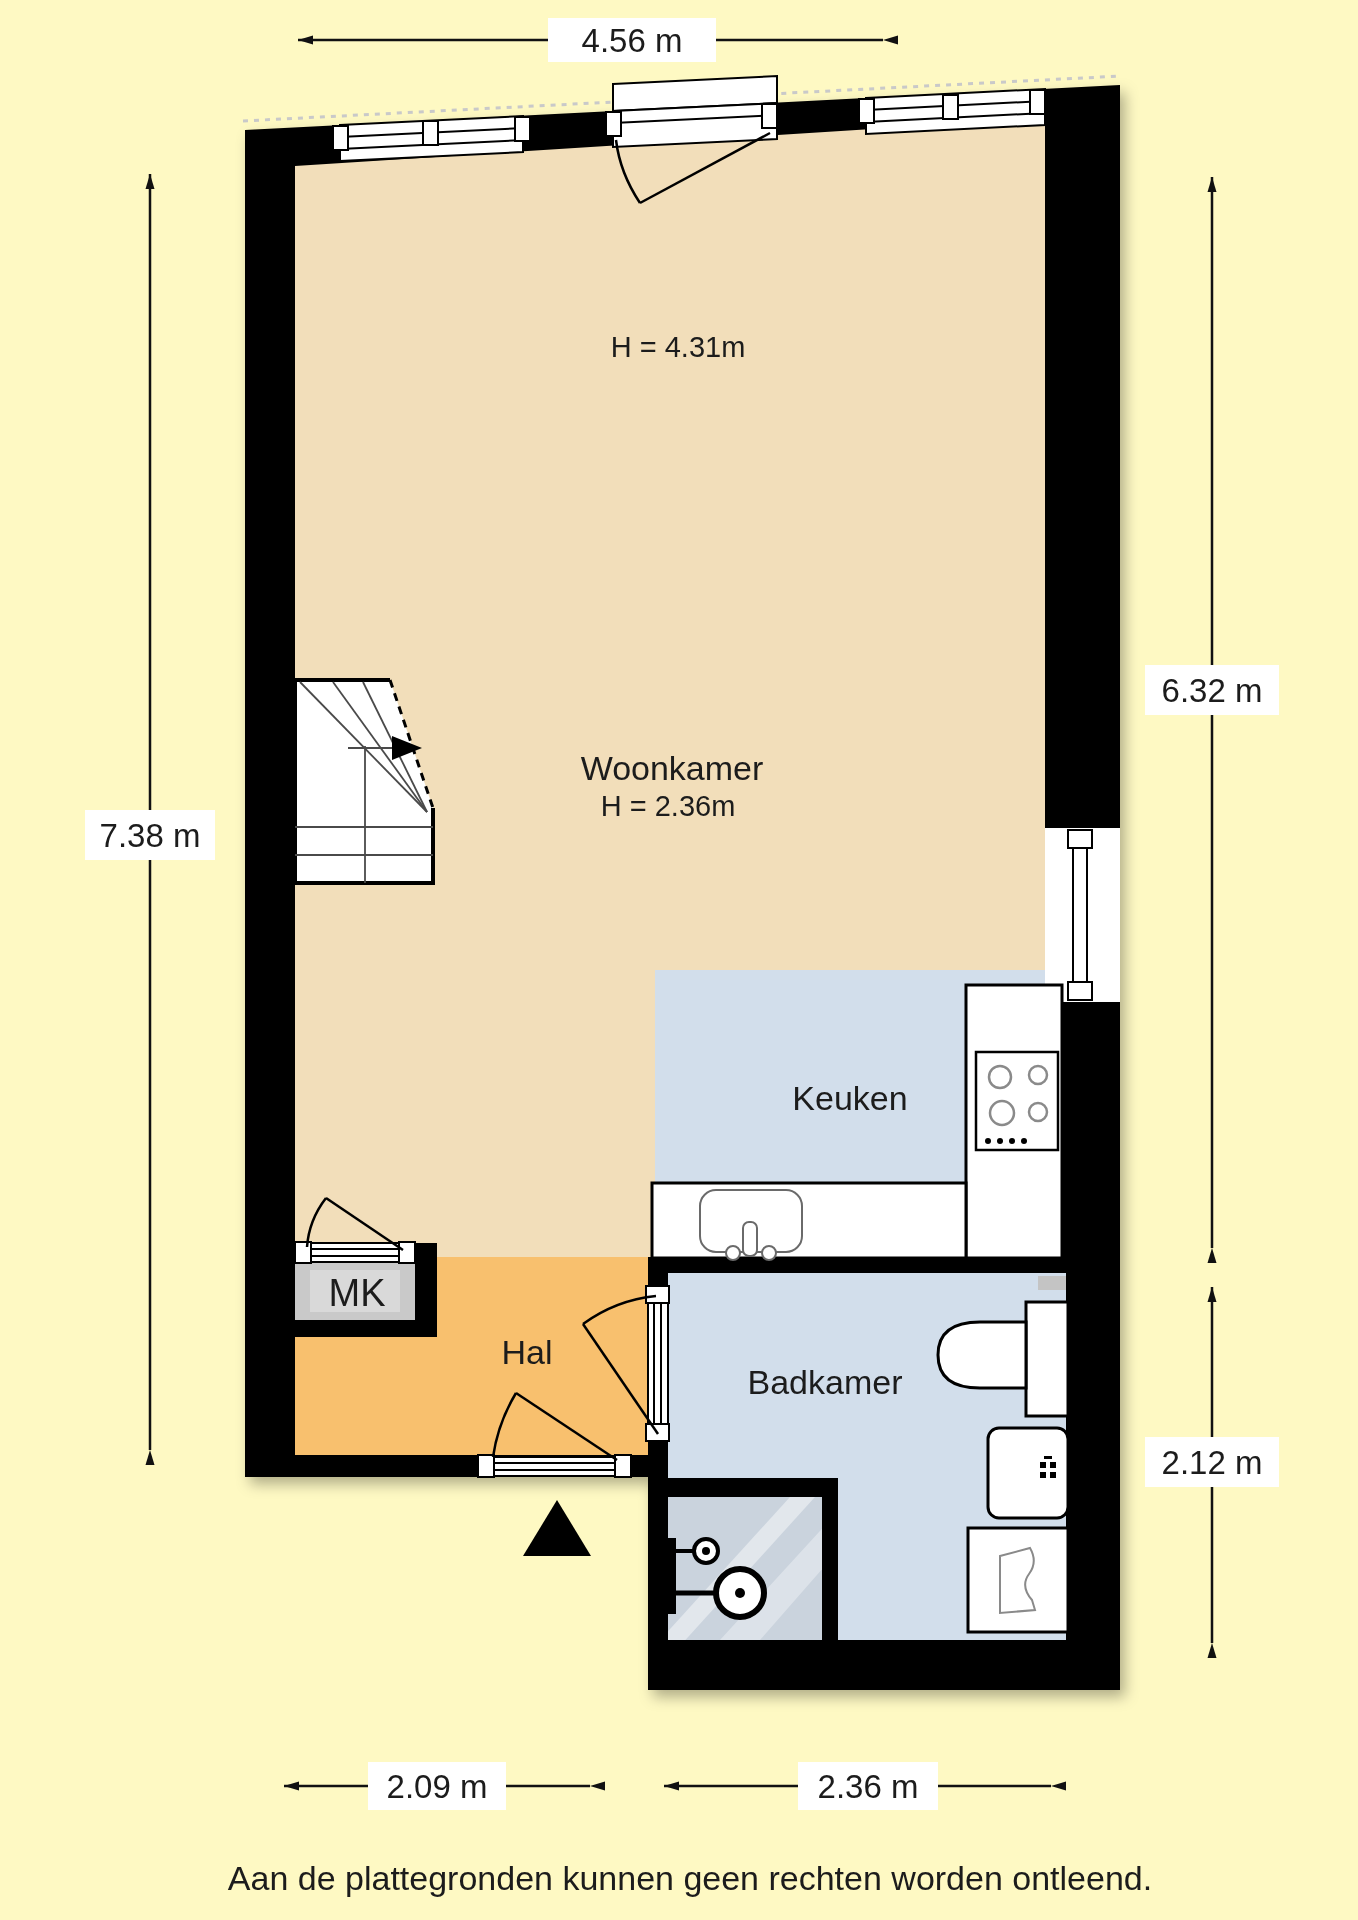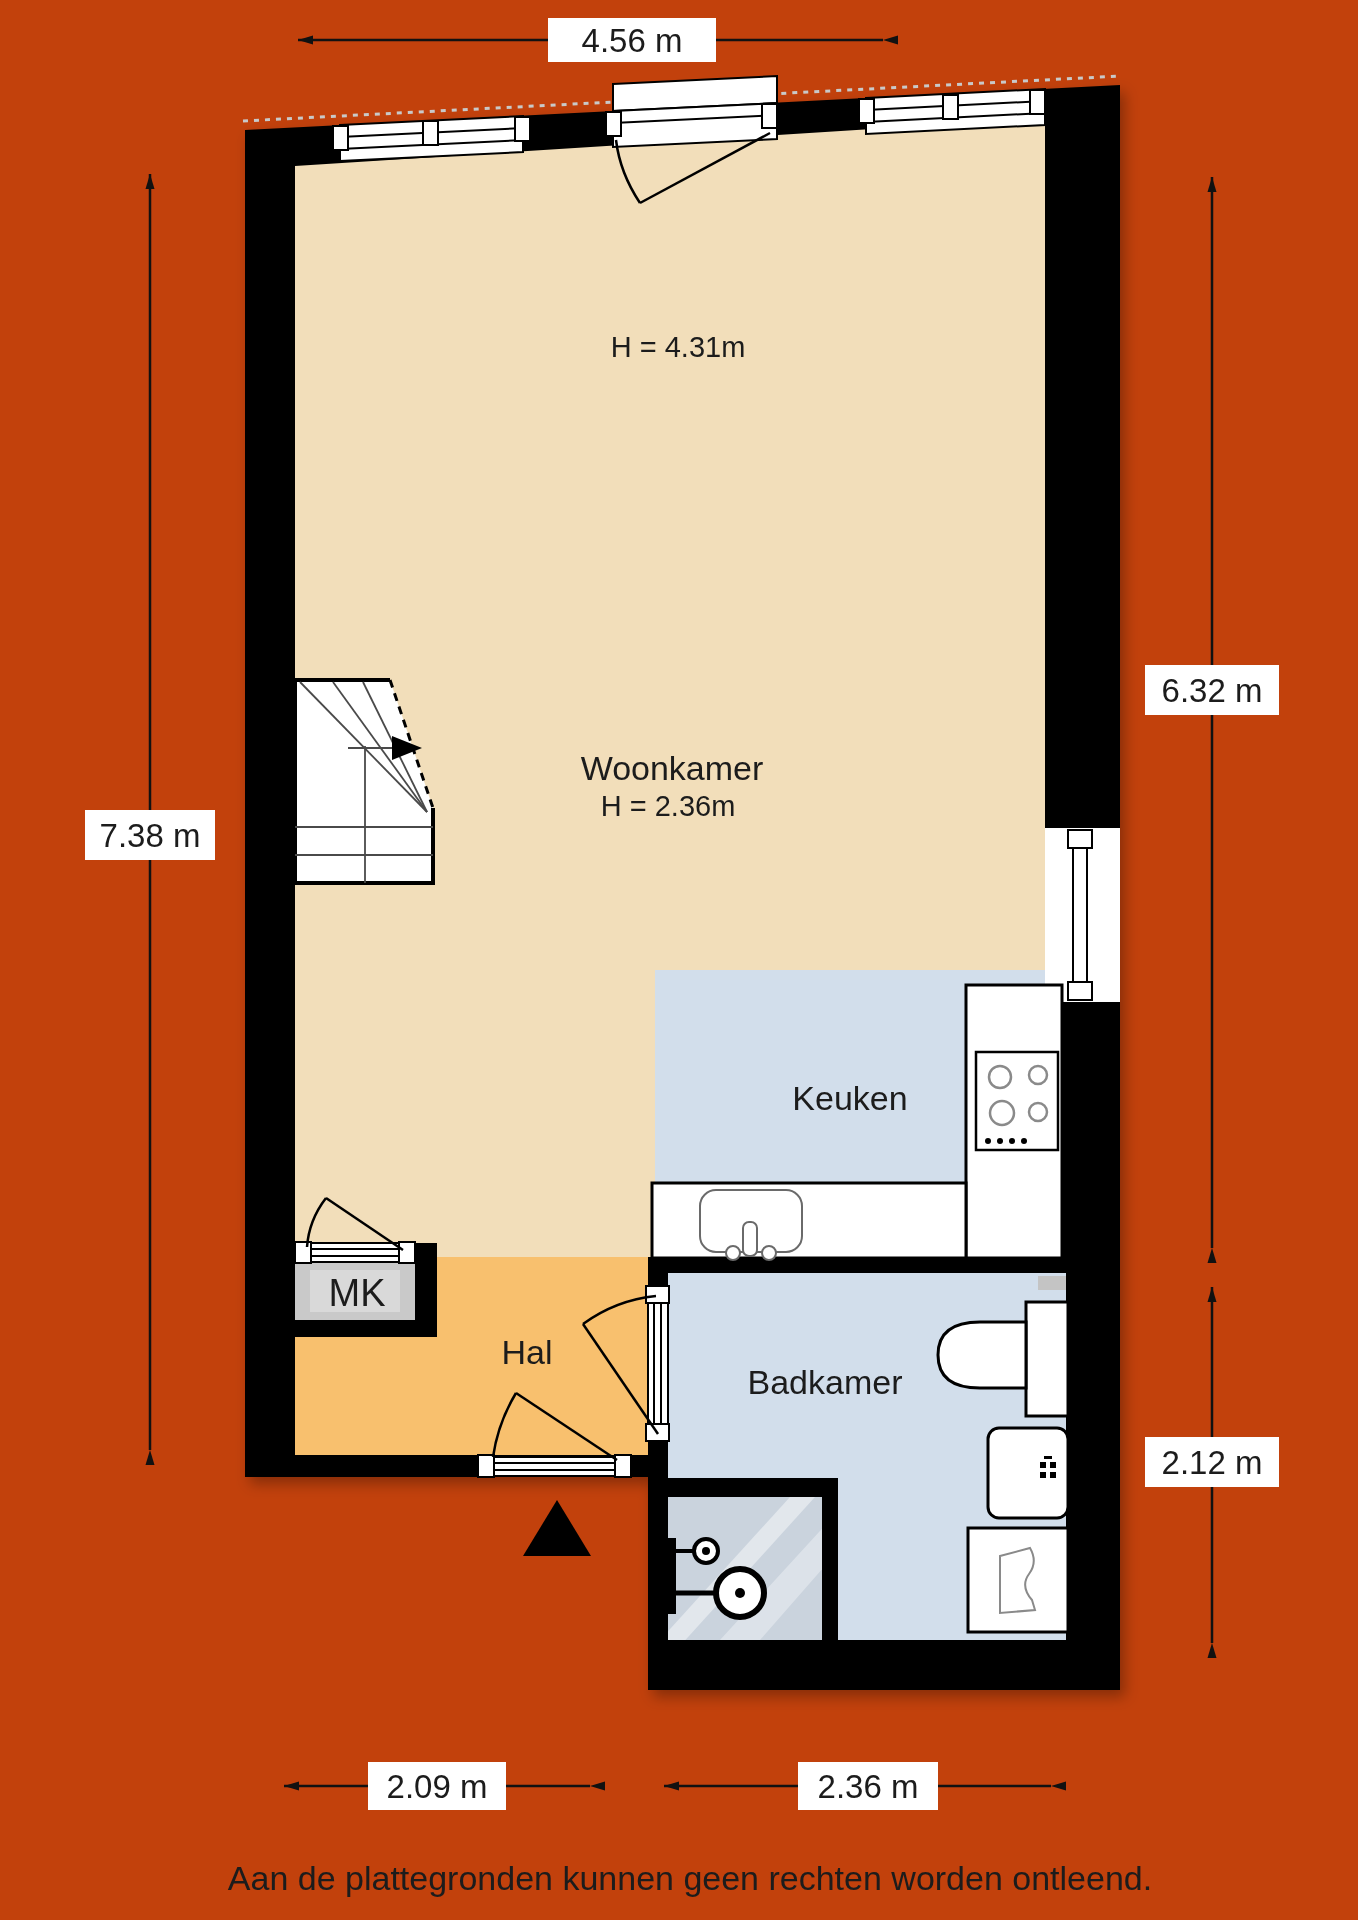--- a/index.html
+++ b/index.html
@@ -1,16 +1,16 @@
 <!DOCTYPE html>
 <html><head>
 <meta charset="utf-8">
 <style>
   html,body{margin:0;padding:0;background:#ffffff;}
-  #canvas{position:relative;width:1358px;height:1920px;background:#c2410c;overflow:hidden;
+  #canvas{position:relative;width:1358px;height:1920px;background:#fef9c3;overflow:hidden;
           font-family:"Liberation Sans", sans-serif;}
   svg text{font-family:"Liberation Sans", sans-serif;fill:#1c1c1c;}
   .roomlabel{font-size:34px;}
   .notelabel{font-size:29px;}
   .dimlabel{font-size:33px;}
   .mklabel{font-size:38px;}
   .disclaimer{font-size:34px;}
 </style>
 </head>
 <body>

